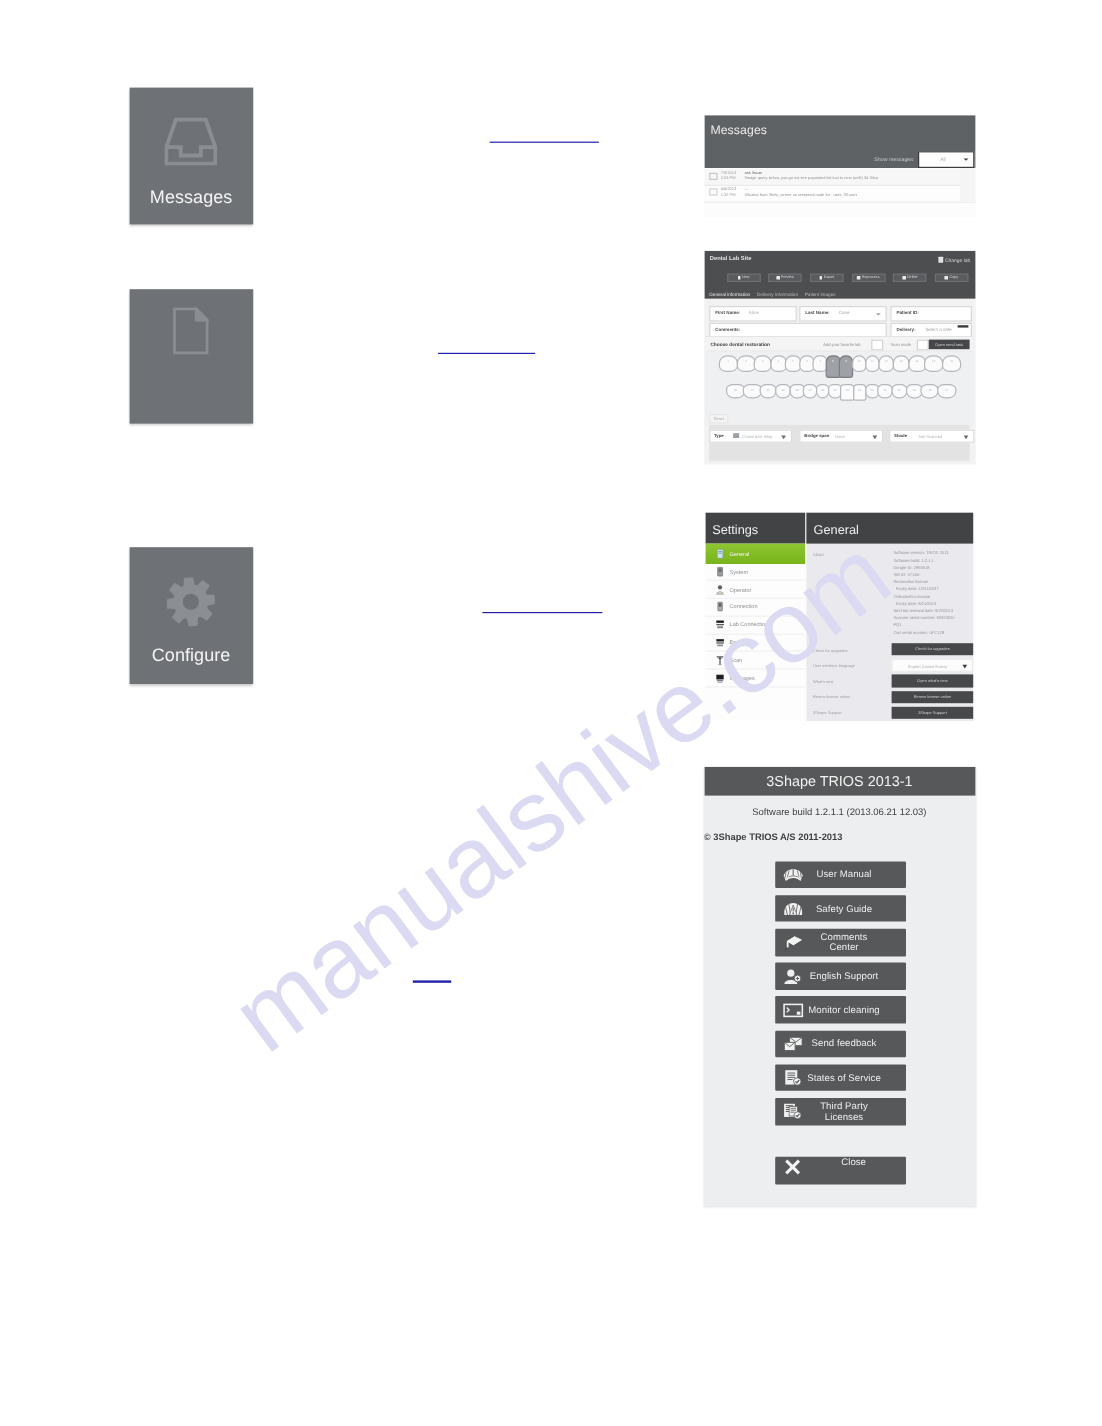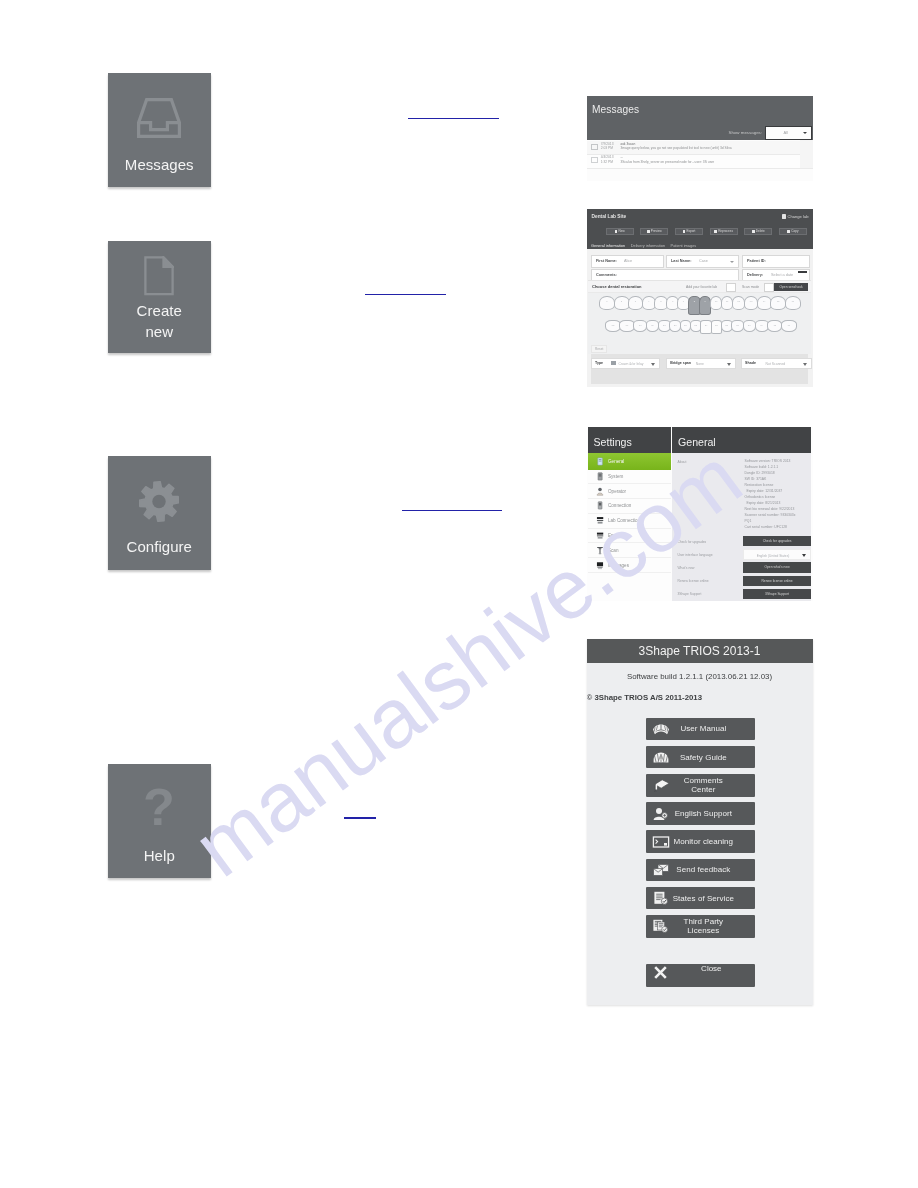--- a/index.html
+++ b/index.html
@@ -184,46 +184,34 @@
     <div class="tlabel" style="top:81.7px;">Messages</div>
   </div>
 
   <div class="tile" style="left:107.5px;top:240.5px;width:103.5px;height:112px;">
     <div class="ticon" style="top:15.8px;">
       <svg width="30" height="39.5" viewBox="0 0 30 39.5">
         <path d="M1.4 1.4 L19.5 1.4 L28.6 10.8 L28.6 38.1 L1.4 38.1 Z" fill="none" stroke="#8a8e92" stroke-width="2.3" stroke-linejoin="miter"></path>
         <path d="M19.5 1.4 L19.5 10.8 L28.6 10.8 Z" fill="#8a8e92" stroke="#8a8e92" stroke-width="2.3" stroke-linejoin="miter"></path>
       </svg>
     </div>
-    <div class="tlabel" style="top:59px;">
-      <span>Create</span><br>
-      <span>new</span>
-    </div>
   </div>
 
   <div class="tile" style="left:107.5px;top:456px;width:103.5px;height:114px;">
     <div class="ticon" style="top:24.7px;">
       <svg width="40" height="41" viewBox="0 0 40 41">
         <g id="gearg" fill="#8b8f93">
             <path d="M14.97 1.35L21.13 0.73L22.53 6.83L25.45 7.71L29.98 3.40L34.78 7.32L31.45 12.62L32.89 15.31L39.15 15.47L39.77 21.63L33.67 23.03L32.79 25.95L37.10 30.48L33.18 35.28L27.88 31.95L25.19 33.39L25.03 39.65L18.87 40.27L17.47 34.17L14.55 33.29L10.02 37.60L5.22 33.68L8.55 28.38L7.11 25.69L0.85 25.53L0.23 19.37L6.33 17.97L7.21 15.05L2.90 10.52L6.82 5.72L12.12 9.05L14.81 7.61Z" fill="#8b8f93" stroke="#8b8f93" stroke-width="1.6" stroke-linejoin="round"></path>
           </g>
         <circle cx="20" cy="20.5" r="6.7" fill="#6e7276"></circle>
       </svg>
     </div>
     <div class="tlabel" style="top:80.4px;">Configure</div>
   </div>
 
-  <div class="tile" style="left:107.5px;top:763.5px;width:103.5px;height:114px;">
-    <div class="ticon" style="top:20px;">
-      <svg width="36" height="48" viewBox="0 0 36 48">
-        <text x="18" y="40.5" text-anchor="middle" font-family="Liberation Sans, sans-serif" font-size="52" font-weight="bold" fill="#84888c">?</text>
-      </svg>
-    </div>
-    <div class="tlabel" style="top:81.3px;">Help</div>
-  </div>
 
   <div class="linkline" style="left:408px;top:117.6px;width:91px;"></div>
   <div class="linkline" style="left:365px;top:293.8px;width:81px;"></div>
   <div class="linkline" style="left:402px;top:509.8px;width:100px;"></div>
   <div class="linkline" style="left:344px;top:817.3px;width:32px;"></div>
 
   <div class="shot msgshot" style="left:586.5px;top:95.5px;width:226px;height:85px;">
     <div class="msg-head">
       <div class="msg-title">Messages</div>
       <div class="msg-filter">

